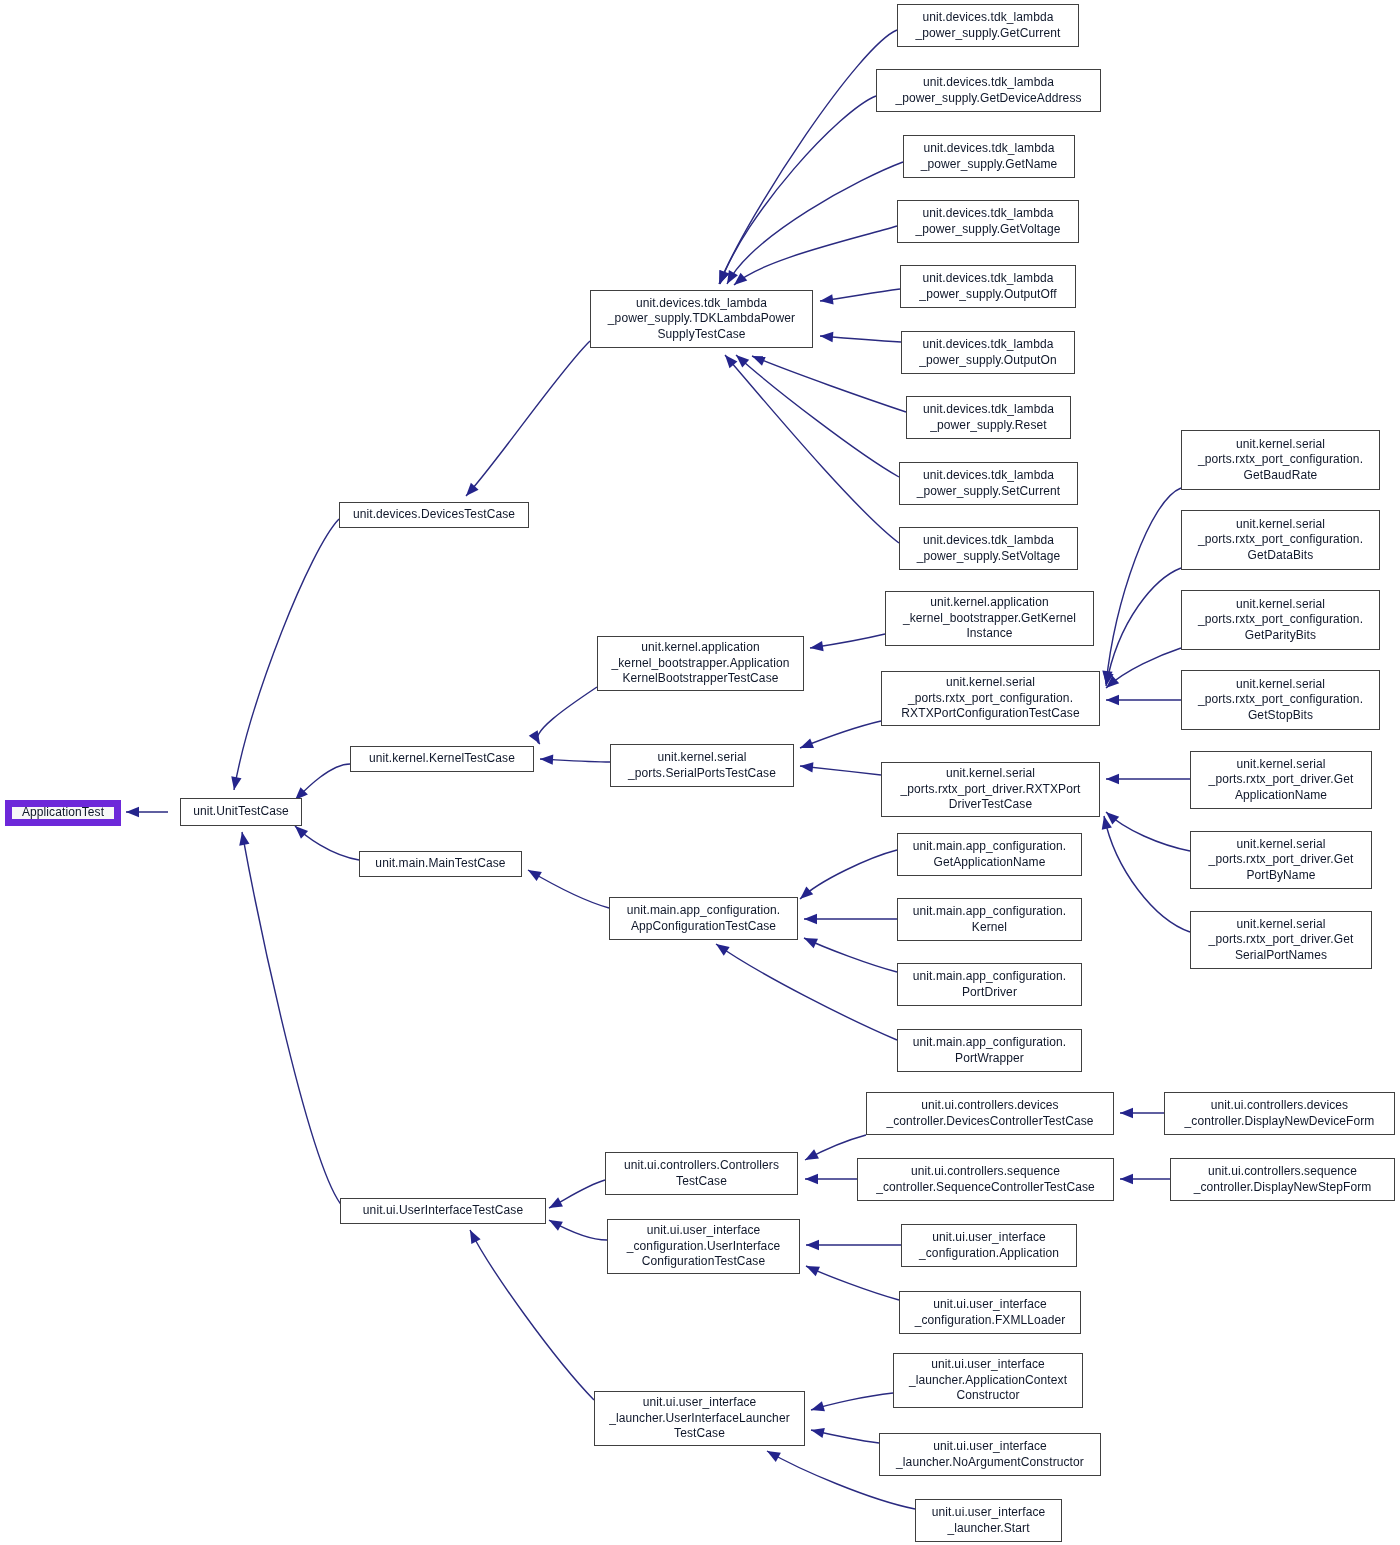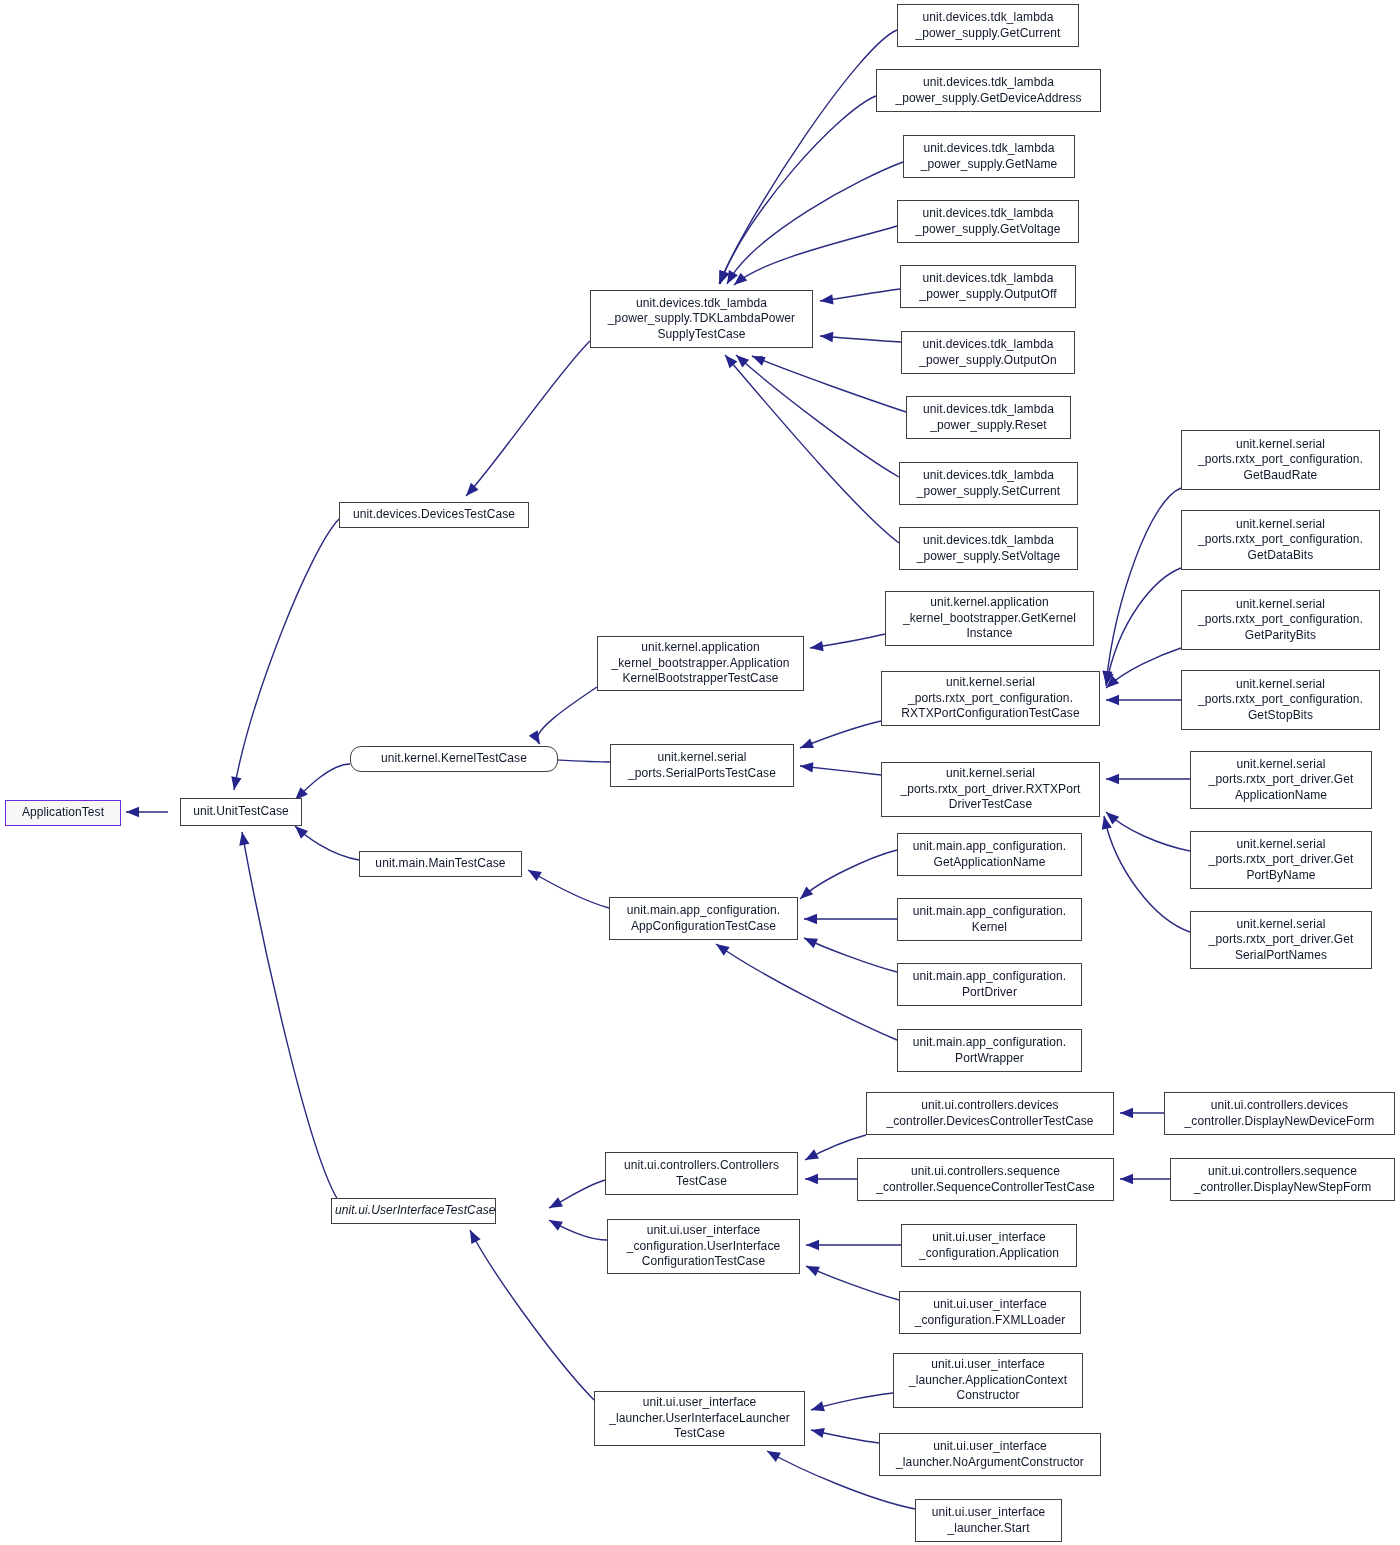--- a/index.html
+++ b/index.html
@@ -18,21 +18,21 @@
     text-align:center;
     color:#0f172a;
     font-size:12px;
     line-height:15.5px;
     letter-spacing:0.1px;
     padding:1px 3px;
     white-space:pre-line;
   }
   .node-box.root{
     background:#f7f7f7;
-    border:1px solid #6d28d9;
+    border:7px solid #6d28d9;
   }
   .node-label{display:block;width:100%;}
   svg .edge{fill:none;stroke:#2a2a80;stroke-width:1.4;}
   svg .head{fill:#24248c;stroke:none;}
 </style>
 </head>
 <body>
 
 <svg id="graph" viewBox="0 0 1400 1545">
     <path d="M 168,812 L 126,812" class="edge" stroke="#2a2a80"></path>
@@ -122,23 +122,23 @@
     <path d="M 915,1509 C 870,1500 800,1470 767,1451" class="edge" stroke="#2a2a80"></path>
     <polygon points="767,1451 780.8822243322344,1452.823142229646 775.7953057373794,1461.8941542574914" class="head"></polygon>
     <path d="M 594,1400 C 555,1360 490,1270 470,1230" class="edge" stroke="#2a2a80"></path>
     <polygon points="470,1230 480.61055063323744,1239.13543733269 471.3832005739375,1243.9329378155599" class="head"></polygon>
   </svg>
 
 <div id="nodes">
     <div class="node-box root" style="left: 5px; top: 800px; width: 116px; height: 26px;"><span class="node-label">ApplicationTest</span></div>
     <div class="node-box" style="left: 168px; top: 798px; width: 122px; height: 28px; margin-left: 12px;"><span class="node-label">unit.UnitTestCase</span></div>
     <div class="node-box" style="left: 339px; top: 502px; width: 190px; height: 26px;"><span class="node-label">unit.devices.DevicesTestCase</span></div>
-    <div class="node-box" style="left: 350px; top: 746px; width: 208px; height: 26px; border-radius: 11px;"><span class="node-label">unit.kernel.KernelTestCase</span></div>
+    <div class="node-box" style="left: 350px; top: 746px; width: 184px; height: 26px;"><span class="node-label">unit.kernel.KernelTestCase</span></div>
     <div class="node-box" style="left: 359px; top: 851px; width: 163px; height: 26px;"><span class="node-label">unit.main.MainTestCase</span></div>
-    <div class="node-box" style="left: 331px; top: 1198px; width: 165px; height: 26px; font-style: italic;"><span class="node-label">unit.ui.UserInterfaceTestCase</span></div>
+    <div class="node-box" style="left: 340px; top: 1198px; width: 206px; height: 26px;"><span class="node-label">unit.ui.UserInterfaceTestCase</span></div>
     <div class="node-box" style="left: 590px; top: 290px; width: 223px; height: 58px;"><span class="node-label">unit.devices.tdk_lambda
 _power_supply.TDKLambdaPower
 SupplyTestCase</span></div>
     <div class="node-box" style="left: 897px; top: 4px; width: 182px; height: 43px;"><span class="node-label">unit.devices.tdk_lambda
 _power_supply.GetCurrent</span></div>
     <div class="node-box" style="left: 876px; top: 69px; width: 225px; height: 43px;"><span class="node-label">unit.devices.tdk_lambda
 _power_supply.GetDeviceAddress</span></div>
     <div class="node-box" style="left: 903px; top: 135px; width: 172px; height: 43px;"><span class="node-label">unit.devices.tdk_lambda
 _power_supply.GetName</span></div>
     <div class="node-box" style="left: 897px; top: 200px; width: 182px; height: 43px;"><span class="node-label">unit.devices.tdk_lambda

